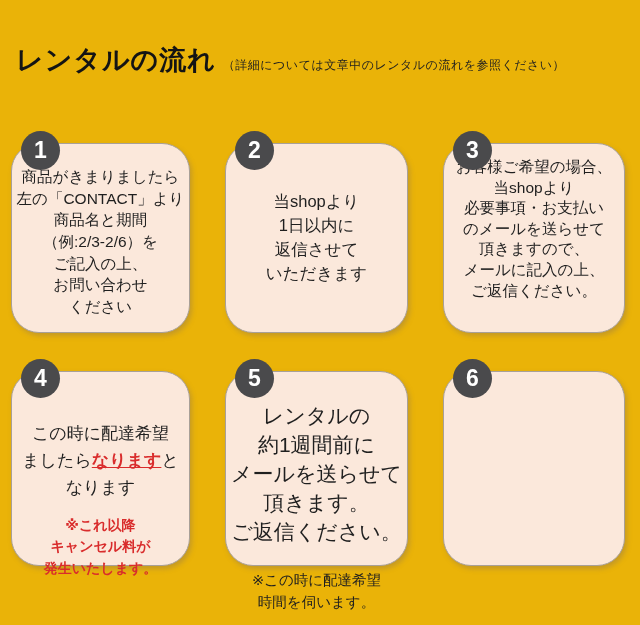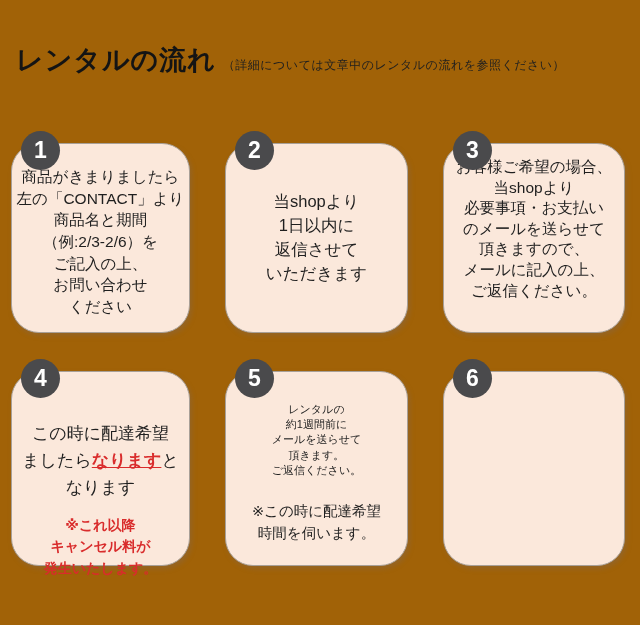--- a/index.html
+++ b/index.html
@@ -1,21 +1,21 @@
 <!DOCTYPE html>
 <html><head>
 <meta charset="utf-8">
 <style>
   html,body{margin:0;padding:0;background:#ffffff;}
   body{
     width:640px;height:625px;
     font-family:"Liberation Sans","DejaVu Sans",sans-serif;
     color:#1f1f1f;
   }
-  .stage{position:relative;width:640px;height:625px;overflow:hidden;background:#a16207;}
+  .stage{position:relative;width:640px;height:625px;overflow:hidden;background:#eab308;}
 
   
   .title-row{
     position:absolute;left:16px;top:42px;
     display:flex;align-items:baseline;white-space:nowrap;
   }
   .title-main{
     font-size:27px;font-weight:600;color:#141414;letter-spacing:1px;
   }
   .title-note{
@@ -55,21 +55,21 @@
 
   .c4{left:11px;top:371px;width:179px;height:195px;padding-top:48px;}
   .c4 .card-text{font-size:17px;line-height:1.6;}
   .c4 .card-note{
     margin-top:13px;font-size:14px;line-height:1.55;
     color:#d92c2c;font-weight:600;
   }
   .hl{color:#d92c2c;font-weight:bold;text-decoration:underline;}
 
   .c5{left:225px;top:371px;width:183px;height:195px;padding-top:30px;}
-  .c5 .card-text{font-size:11px;line-height:1.38;}
+  .c5 .card-text{font-size:21px;line-height:1.38;}
   .c5 .card-note{margin-top:23px;font-size:14.5px;line-height:1.5;color:#1f1f1f;}
 
   .c6{left:443px;top:371px;width:182px;height:195px;justify-content:center;}
   .c6 .card-text{font-size:19px;line-height:1.55;}
 </style>
 </head>
 <body>
 
 <div class="stage">
 

